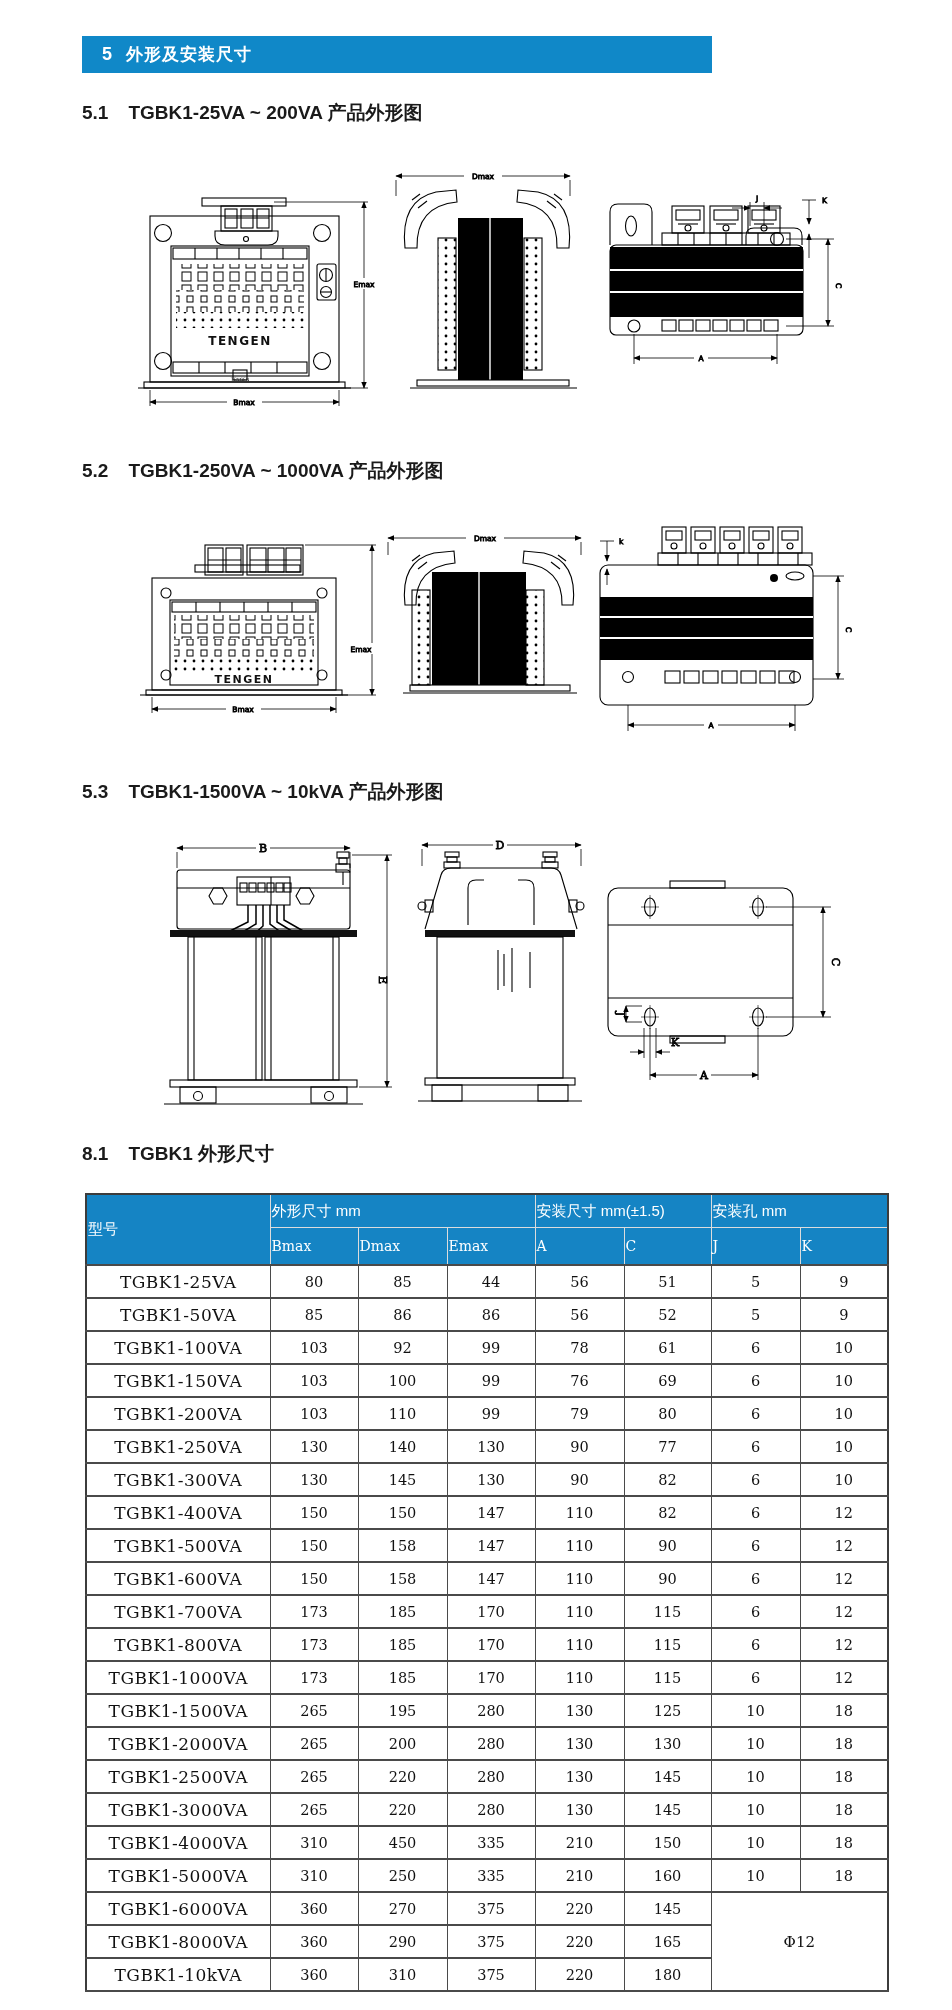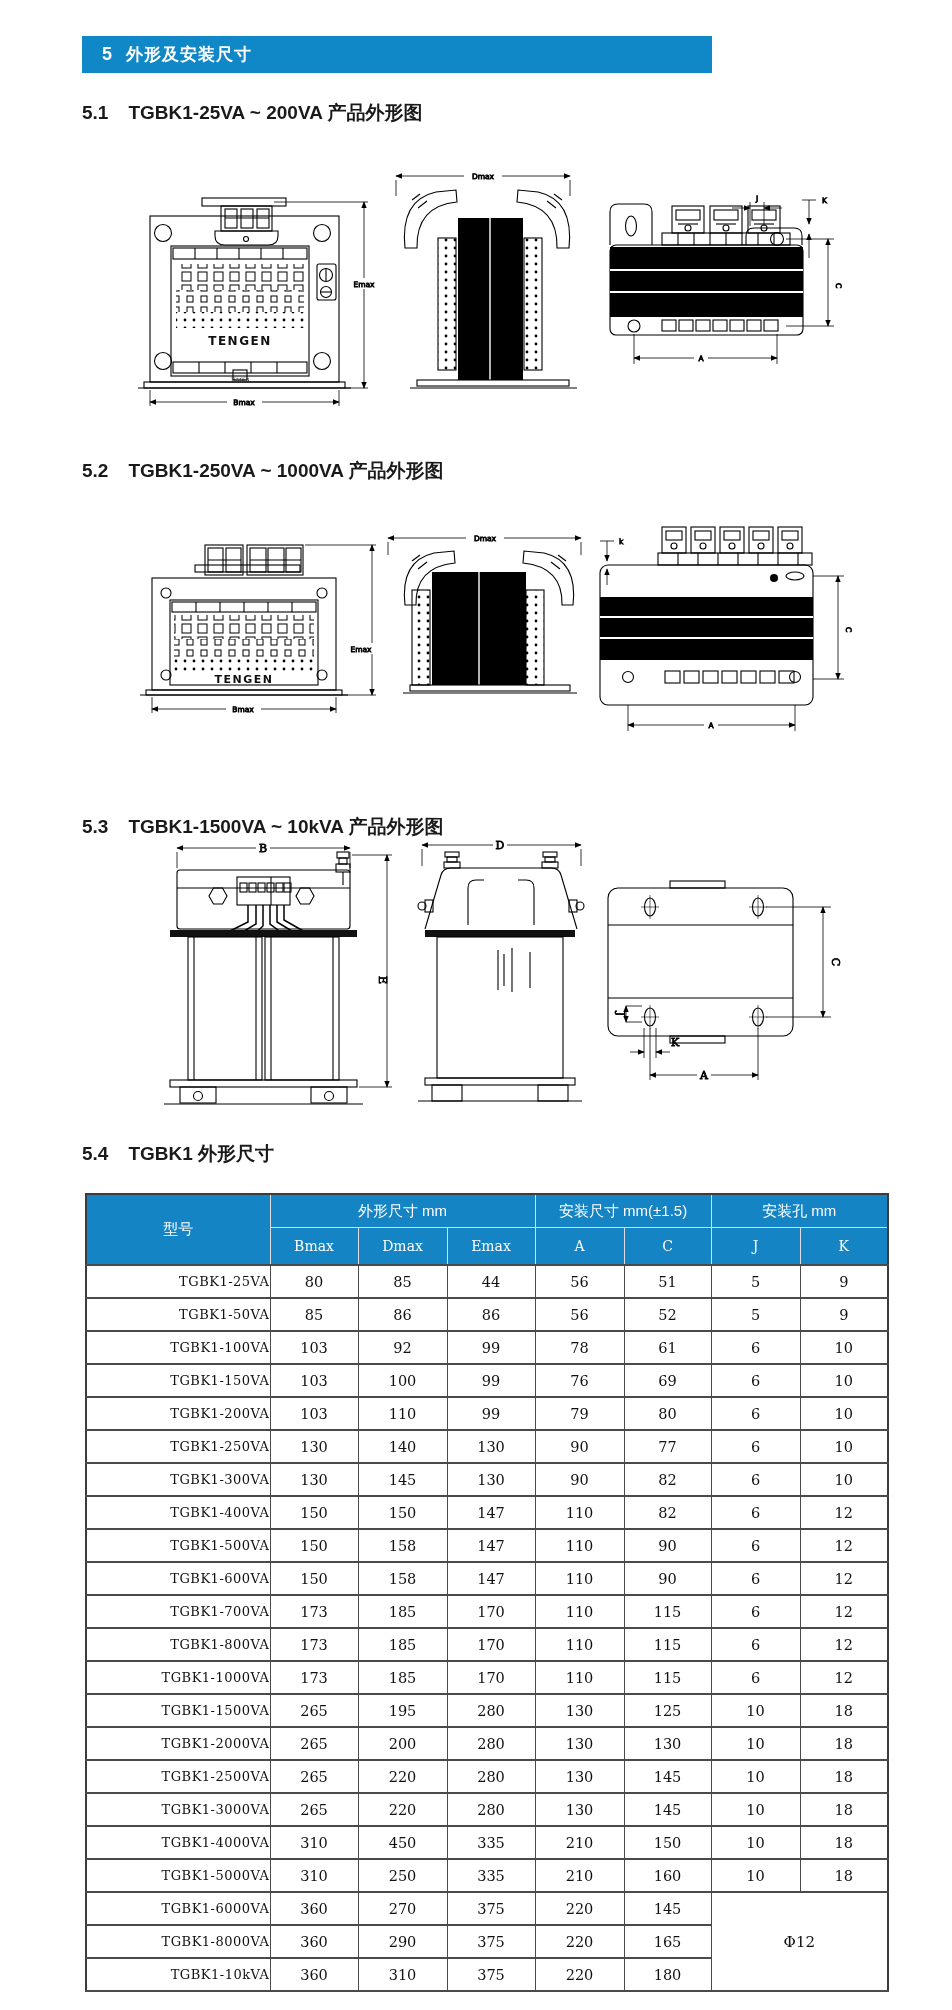--- a/index.html
+++ b/index.html
@@ -4,34 +4,34 @@
 <style>
   html,body{margin:0;padding:0;background:#fff;}
   .page{position:relative;width:952px;height:2010px;background:#fff;overflow:hidden;
         font-family:"Liberation Sans",sans-serif;}
   .banner{position:absolute;left:82px;top:36px;width:630px;height:37px;line-height:37px;
           background:var(--banner-bg,#1088c8);color:#fff;padding-left:20px;box-sizing:border-box;}
   .banner .num{font-size:18px;font-weight:bold;}
   .banner .ttl{font-size:17px;font-weight:bold;margin-left:14px;letter-spacing:1px;}
   .h2{position:absolute;left:82px;font-size:19px;font-weight:bold;color:#1a1a1a;}
   .h2 .num{margin-right:20px;}
-  .h2-1{top:100px}.h2-2{top:458px}.h2-3{top:814px}.h2-4{top:1141px}
+  .h2-1{top:100px}.h2-2{top:458px}.h2-3{top:779px}.h2-4{top:1141px}
   svg.draw{position:absolute;}
   .svg1{left:100px;top:140px;}
   .svg2{left:100px;top:505px;}
   .svg3{left:100px;top:830px;}
   table.dims{position:absolute;left:85px;top:1193px;width:802px;border-collapse:collapse;
              table-layout:fixed;border:2px solid #3c3c3c;font-family:"DejaVu Serif",serif;}
   table.dims th{background:var(--th-bg,#1584c4);color:#fff;font-weight:normal;
-                border:1px solid #dcdcdc;text-align:center;}
+                border:1px solid #dcdcdc;text-align:left;}
   table.dims thead tr.gr th{height:30px;font-size:15px;font-family:"Liberation Sans",sans-serif;}
   table.dims thead tr.sub th{height:34px;font-size:14px;font-family:"DejaVu Serif",serif;}
   table.dims td{border:1px solid #4a4a4a;border-top-width:2px;border-bottom-width:2px;
                 height:31px;text-align:center;font-size:14.5px;color:#111;padding:0;}
-  table.dims td.model{font-size:13px;letter-spacing:.5px;text-align:right;}
+  table.dims td.model{font-size:17px;letter-spacing:.5px;}
   table.dims td.phi{font-size:15px;}
   text{font-family:"DejaVu Sans",sans-serif;}
   .cad{stroke:#000;fill:none;stroke-width:1.1;}
   .dim{stroke:#000;fill:none;stroke-width:.8;}
   .lbl{font-size:7.5px;fill:#444;}
   .lbl3{font-size:11px;fill:#111;font-family:"DejaVu Serif",serif;}
 </style>
 </head>
 <body>
 
@@ -485,21 +485,21 @@
       <text class="lbl3" x="571" y="216" font-size="10">K</text>
       <line x1="550" y1="198" x2="550" y2="250"></line>
         <line x1="658" y1="198" x2="658" y2="250"></line>
       <line x1="550" y1="245" x2="658" y2="245" marker-start="url(#ar3)" marker-end="url(#ar3)"></line>
       <rect x="597" y="238" width="14" height="13" fill="#fff" stroke="none"></rect>
       <text class="lbl3" x="604" y="249" text-anchor="middle">A</text>
     </g>
   </svg>
 
   <div class="h2 h2-4">
-    <span class="num">5.4</span><span>TGBK1 外形尺寸</span>
+    <span class="num">8.1</span><span>TGBK1 外形尺寸</span>
   </div>
 
   <table class="dims">
     <colgroup>
       <col style="width:184px">
         <col style="width:88px">
         <col style="width:89px">
         <col style="width:88px">
       <col style="width:89px">
         <col style="width:87px">

